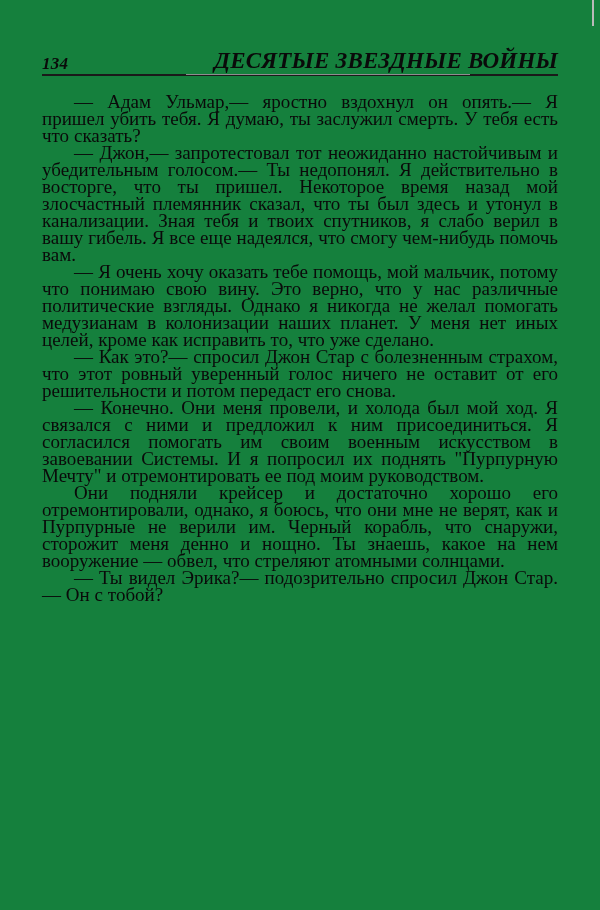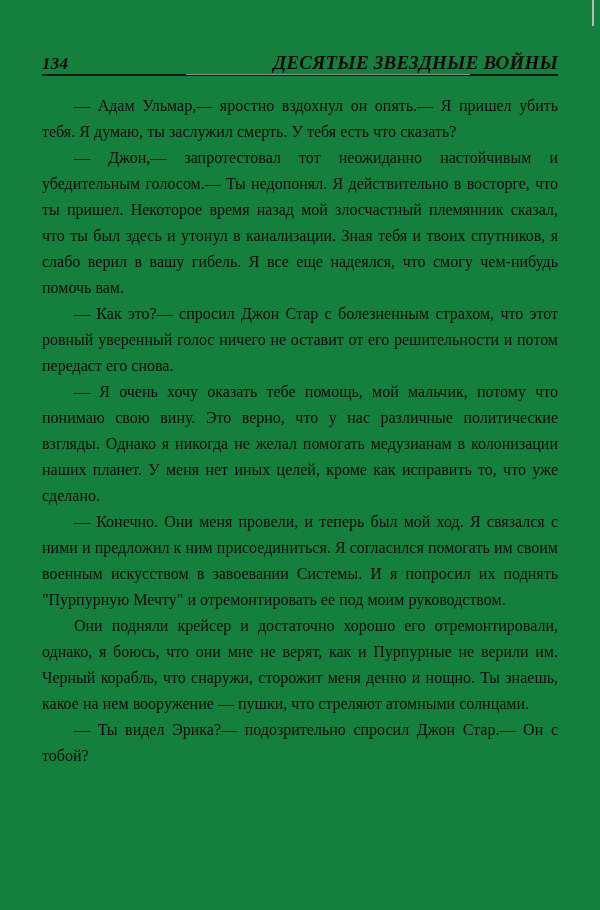--- a/index.html
+++ b/index.html
@@ -43,21 +43,21 @@
   .folio {
     font-style: italic;
     font-weight: 700;
     font-size: 17px;
     letter-spacing: 0.3px;
     line-height: 1;
   }
   .head-title {
     font-style: italic;
     font-weight: 700;
-    font-size: 19px;
+    font-size: 23px;
     letter-spacing: 0.2px;
     line-height: 1;
     white-space: nowrap;
   }
   .head-rule {
     position: absolute;
     top: 74px;
     left: 42px;
     width: 516px;
     height: 2px;
@@ -75,22 +75,22 @@
 
   
   .body-text {
     position: absolute;
     top: 93px;
     left: 42px;
     width: 516px;
   }
   .body-text p {
     margin: 0;
-    font-size: 16px;
-    line-height: 26px;
+    font-size: 19px;
+    line-height: 17px;
     text-align: justify;
     text-justify: inter-word;
     text-indent: 32px;
     hyphens: manual;
     word-spacing: 0.1px;
   }
 </style>
 </head>
 <body>
 
@@ -100,20 +100,20 @@
 
   <div class="running-head">
     <span class="folio">134</span>
     <span class="head-title">ДЕСЯТЫЕ ЗВЕЗДНЫЕ ВОЙНЫ</span>
   </div>
   <div class="head-rule"></div>
 
   <div class="body-text">
       <p>— Адам Ульмар,— яростно вздохнул он опять.— Я пришел убить тебя. Я думаю, ты заслужил смерть. У тебя есть что сказать?</p>
       <p>— Джон,— запротестовал тот неожиданно настойчивым и убедительным голосом.— Ты недопонял. Я действительно в восторге, что ты пришел. Некоторое время назад мой злосчастный племянник сказал, что ты был здесь и утонул в канализации. Зная тебя и твоих спутников, я слабо верил в вашу гибель. Я все еще надеялся, что смогу чем-нибудь помочь вам.</p>
+      <p>— Я очень хочу оказать тебе помощь, мой мальчик, потому что понимаю свою вину. Это верно, что у нас различные политические взгляды. Однако я никогда не желал помогать медузианам в колонизации наших планет. У меня нет иных целей, кроме как исправить то, что уже сделано.</p>
       <p>— Как это?— спросил Джон Стар с болезненным страхом, что этот ровный уверенный голос ничего не оставит от его решительности и потом передаст его снова.</p>
-      <p>— Я очень хочу оказать тебе помощь, мой мальчик, потому что понимаю свою вину. Это верно, что у нас различные политические взгляды. Однако я никогда не желал помогать медузианам в колонизации наших планет. У меня нет иных целей, кроме как исправить то, что уже сделано.</p>
-      <p>— Конечно. Они меня провели, и теперь был мой ход. Я связался с ними и предложил к ним присоединиться. Я согласился помогать им своим военным искусством в завоевании Системы. И я попросил их поднять "Пурпурную Мечту" и отремонтировать ее под моим руководством.</p>
-      <p>Они подняли крейсер и достаточно хорошо его отремонтировали, однако, я боюсь, что они мне не верят, как  и Пурпурные не верили им. Черный корабль, что снаружи, сторожит меня денно и нощно. Ты знаешь, какое на нем вооружение  —  пушки, что стреляют атомными солнцами.</p>
+      <p>— Конечно. Они меня провели, и холода был мой ход. Я связался с ними и предложил к ним присоединиться. Я согласился помогать им своим военным искусством в завоевании Системы. И я попросил их поднять "Пурпурную Мечту" и отремонтировать ее под моим руководством.</p>
+      <p>Они подняли крейсер и достаточно хорошо его отремонтировали, однако, я боюсь, что они мне не верят, как  и Пурпурные не верили им. Черный корабль, что снаружи, сторожит меня денно и нощно. Ты знаешь, какое на нем вооружение  —  обвел, что стреляют атомными солнцами.</p>
       <p>— Ты видел Эрика?— подозрительно спросил Джон Стар.— Он с тобой?</p>
     </div>
 
 </div>
 
 </body></html>

